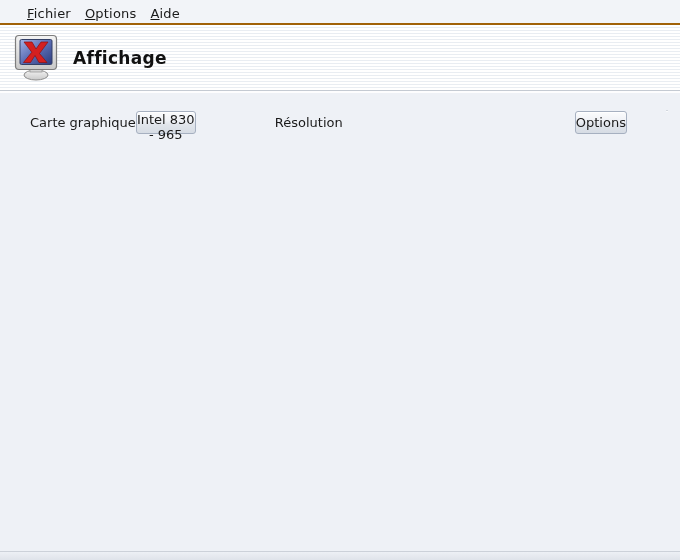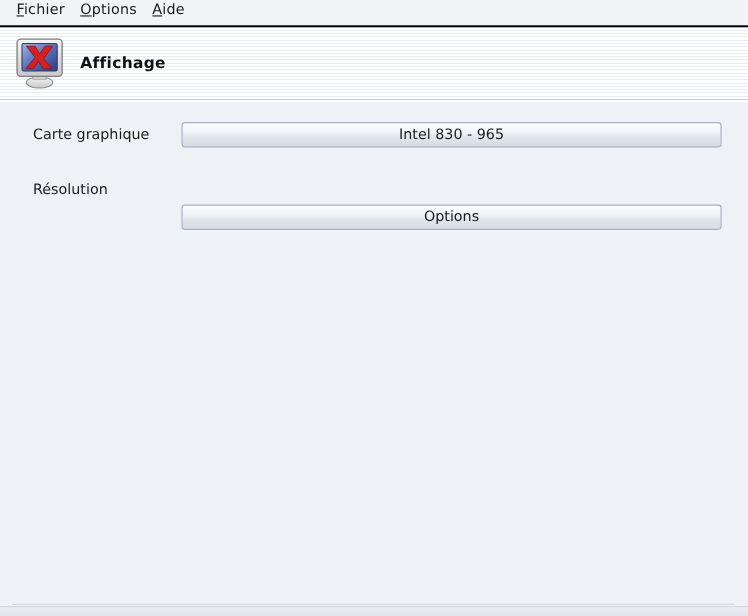--- a/index.html
+++ b/index.html
@@ -8,23 +8,23 @@
     font-family:"DejaVu Sans","Liberation Sans",sans-serif;
     font-size:13px; color:#1a1a1a;
     display:flex; flex-direction:column;
     background:#eef1f6; overflow:hidden;
   }
 
   
   .menubar {
     height:25px; flex:0 0 25px;
     background:#f2f4f8;
-    border-bottom:2px solid #000000;
-    display:flex; align-items:flex-start;
-    padding:0 8px;
+    border-bottom:2px solid #a16207;
+    display:flex; align-items:flex-end;
+    padding:0 20px;
   }
   .menu-item {
     padding:2px 7px; cursor:default;
     letter-spacing:0.2px;
   }
   .menu-item .accel { text-decoration:underline; }
 
   
   .header {
     height:66px; flex:0 0 66px;
@@ -32,29 +32,29 @@
       to bottom,
       #ffffff 0px, #ffffff 2px,
       #e9edf2 2px, #e9edf2 3px);
     border-bottom:1px solid #c4cad2;
     display:flex; align-items:center;
     padding-left:12px;
   }
   .header-white-line { height:2px; flex:0 0 2px; background:#fdfdfe; }
   .app-icon { width:48px; height:50px; margin-right:13px; }
   .page-title {
-    font-size:14px; font-weight:bold; color:#111;
+    font-size:17px; font-weight:bold; color:#111;
     letter-spacing:0.3px;
   }
 
   
   .main {
     flex:1 1 auto;
     background:#eef1f6;
-    display:flex; flex-direction:column;
+    display:flex; flex-direction:row;
     padding-top:17px;
   }
   .form-row {
     height:25px; flex:0 0 25px;
     display:flex; align-items:center;
   }
   .form-label {
     width:135px; margin-left:30px;
     white-space:nowrap;
   }

